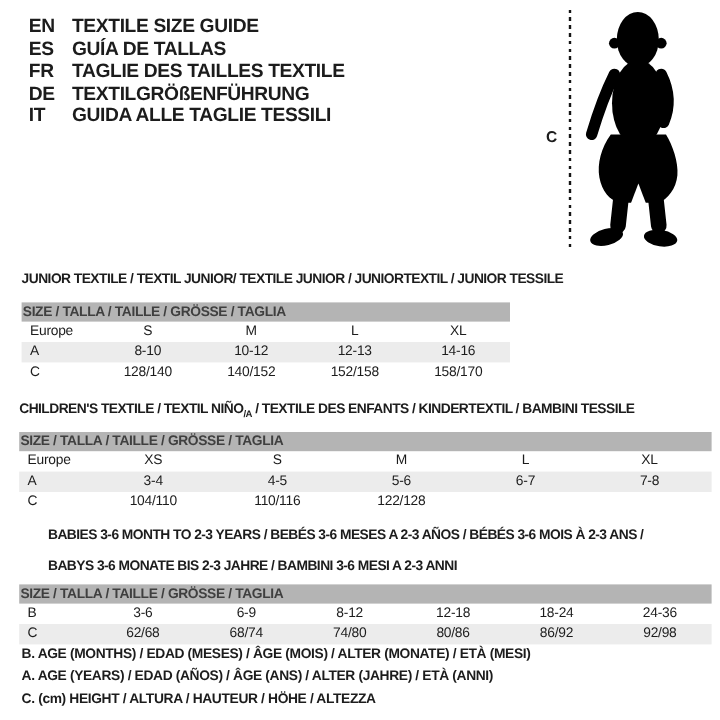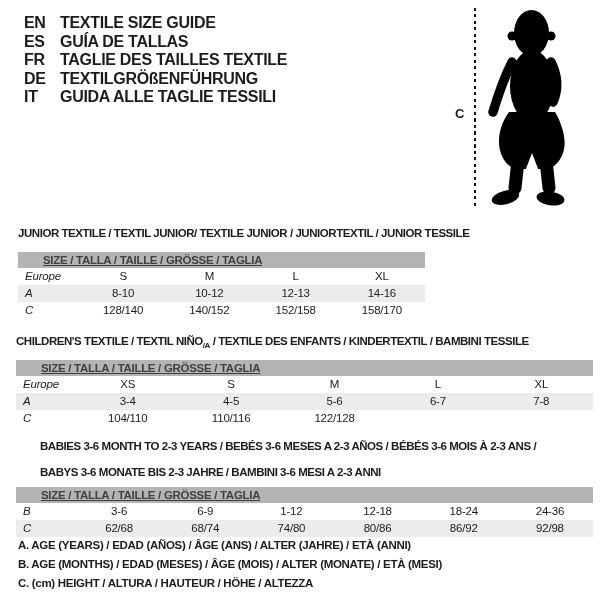--- a/index.html
+++ b/index.html
@@ -17,30 +17,30 @@
   .dash-line { left:474px; top:8px; width:2px; height:198px;
                background:repeating-linear-gradient(to bottom,#151515 0 3px,transparent 3px 6.5px); }
   .height-marker { left:455px; top:106px; font-size:13px; font-weight:bold; }
   .baby-svg { left:482px; top:6px; }
 
   
   .section-title { font-size:11.5px; font-weight:bold; letter-spacing:-0.45px;
                    white-space:nowrap; height:14px; line-height:14px;margin-top:11px; }
   .title-sub { font-size:8px; vertical-align:sub; }
   .size-bar { margin-top:12px; height:16px; line-height:16px; background:#b4b4b4;
-              color:#3f3f3f; font-weight:bold; font-size:11.5px; padding-left:25px;
-              letter-spacing:-0.3px; white-space:nowrap; overflow:hidden;text-decoration:underline; }
+              color:#3f3f3f; font-weight:bold; font-size:11.5px; padding-left:1px;
+              letter-spacing:-0.3px; white-space:nowrap; overflow:hidden; }
   .trow { display:grid; height:17px; line-height:17px; font-size:11.5px;
           letter-spacing:-0.2px; }
   .trow.alt { background:#ececec; }
   .grid5 { grid-template-columns:62px 1fr 1fr 1fr 1fr; }
   .grid6 { grid-template-columns:60px repeat(5,1fr); }
   .grid7 { grid-template-columns:60px repeat(6,1fr); }
   .cell { text-align:center; }
-  .rowlabel { text-align:left; padding-left:7px;font-style:italic; }
+  .rowlabel { text-align:left; padding-left:7px; }
   .sec-junior   { left:18px; top:215px; width:407px; }
   .sec-children { left:16px; top:323px; width:577px; }
   .sec-babies   { left:16px; top:428px; width:577px; }
   .babies-title-block { margin-bottom:-5px; }
   .babies-title-block .section-title { height:15px; line-height:15px;padding-left:24px; }
 
   
   .footnotes { left:18px; top:536px; }
   .footnote { height:19px; line-height:19px; font-size:11.5px; font-weight:bold;
               letter-spacing:-0.3px; white-space:nowrap; }
@@ -159,34 +159,34 @@
   <div class="babies-title-block">
     <div class="section-title">BABIES 3-6 MONTH TO 2-3 YEARS / BEBÉS 3-6 MESES A 2-3 AÑOS / BÉBÉS 3-6 MOIS À 2-3 ANS /</div>
     <div class="section-title">BABYS 3-6 MONATE BIS 2-3 JAHRE / BAMBINI 3-6 MESI A 2-3 ANNI</div>
   </div>
   <div class="size-bar">SIZE / TALLA / TAILLE / GRÖSSE / TAGLIA</div>
   <div class="size-table">
     <div class="trow grid7">
       <span class="cell rowlabel">B</span>
       <span class="cell">3-6</span>
       <span class="cell">6-9</span>
-      <span class="cell">1-12</span>
+      <span class="cell">8-12</span>
       <span class="cell">12-18</span>
       <span class="cell">18-24</span>
       <span class="cell">24-36</span>
     </div>
     <div class="trow grid7 alt">
       <span class="cell rowlabel">C</span>
       <span class="cell">62/68</span>
       <span class="cell">68/74</span>
       <span class="cell">74/80</span>
       <span class="cell">80/86</span>
       <span class="cell">86/92</span>
       <span class="cell">92/98</span>
     </div>
   </div>
 </div>
 
 <div class="abs footnotes">
+  <div class="footnote">B. AGE (MONTHS) / EDAD (MESES) / ÂGE (MOIS) / ALTER (MONATE) / ETÀ (MESI)</div>
   <div class="footnote">A. AGE (YEARS) / EDAD (AÑOS) / ÂGE (ANS) / ALTER (JAHRE) / ETÀ (ANNI)</div>
-  <div class="footnote">B. AGE (MONTHS) / EDAD (MESES) / ÂGE (MOIS) / ALTER (MONATE) / ETÀ (MESI)</div>
   <div class="footnote">C. (cm) HEIGHT / ALTURA / HAUTEUR / HÖHE / ALTEZZA</div>
 </div>
 
 </body></html>

